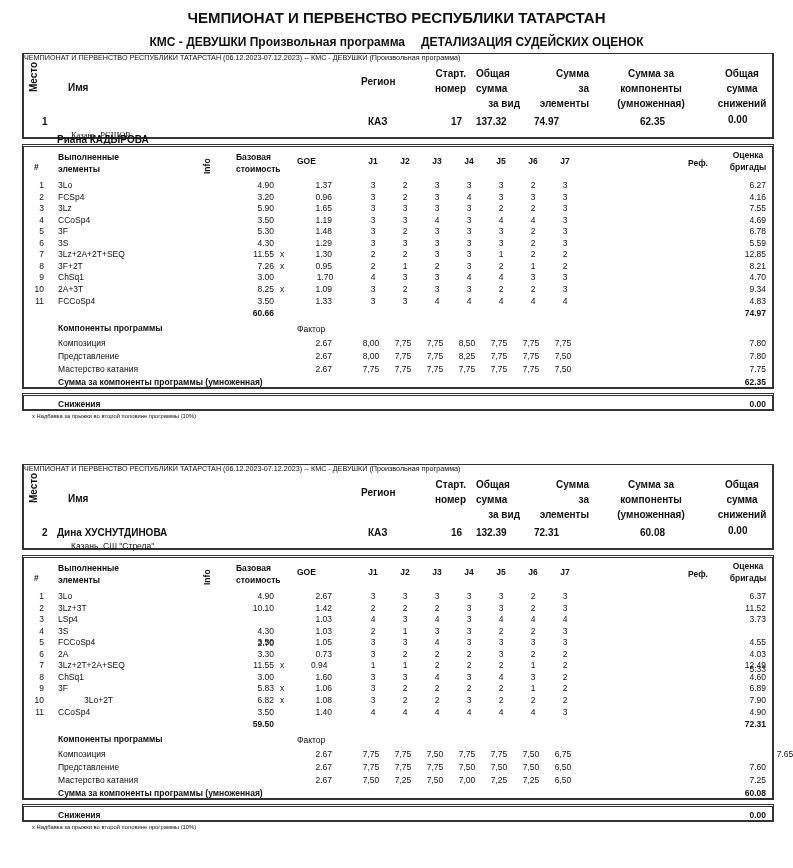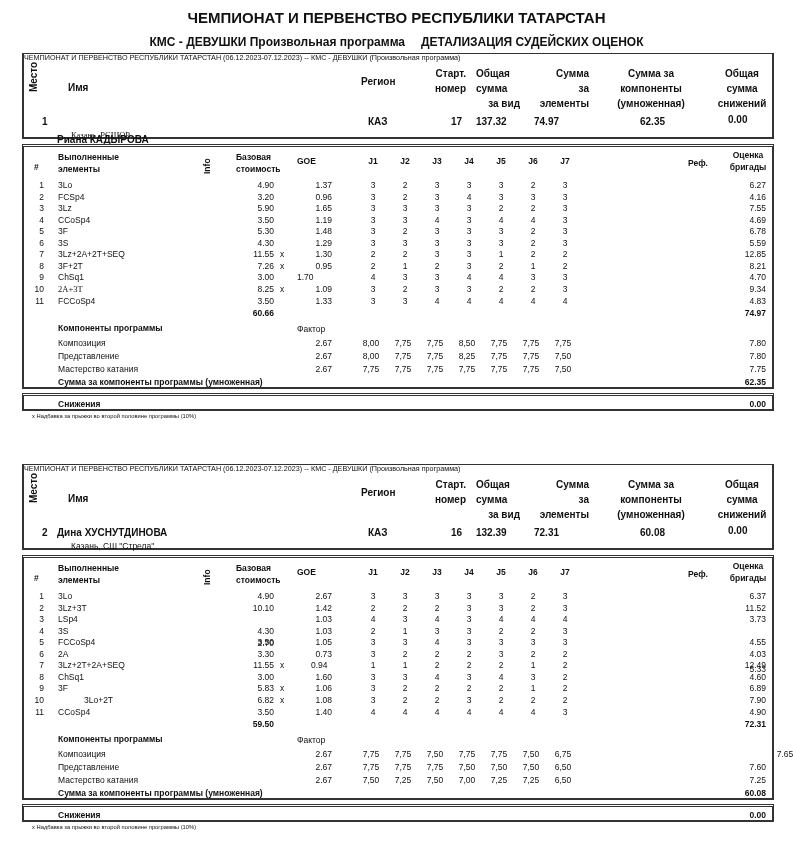--- a/index.html
+++ b/index.html
@@ -186,33 +186,33 @@
             <span style="left: 440px; width: 10px; text-align: center;">3</span>
             <span style="left: 472px; width: 10px; text-align: center;">2</span>
             <span style="left: 504px; width: 10px; text-align: center;">1</span>
             <span style="left: 536px; width: 10px; text-align: center;">2</span>
             <span style="left: 700px; width: 42px; text-align: right;">8.21</span>
           </div>
           <div class="row" style="top: 125.4px;">
             <span style="left: 2px; width: 18px; text-align: right;">9</span>
             <span style="left: 34px;">ChSq1</span>
             <span style="left: 210px; width: 40px; text-align: right;">3.00</span>
-            <span style="left: 273px; width: 30px; text-align: left;">1.70</span>
+            <span style="left: 286px; width: 30px; text-align: center;">1.70</span>
             <span style="left: 344px; width: 10px; text-align: center;">4</span>
             <span style="left: 376px; width: 10px; text-align: center;">3</span>
             <span style="left: 408px; width: 10px; text-align: center;">3</span>
             <span style="left: 440px; width: 10px; text-align: center;">4</span>
             <span style="left: 472px; width: 10px; text-align: center;">4</span>
             <span style="left: 504px; width: 10px; text-align: center;">3</span>
             <span style="left: 536px; width: 10px; text-align: center;">3</span>
             <span style="left: 700px; width: 42px; text-align: right;">4.70</span>
           </div>
           <div class="row" style="top: 136.95px;">
             <span style="left: 2px; width: 18px; text-align: right;">10</span>
-            <span style="left: 34px; font-family: Liberation Serif, serif;">2A+3T</span>
+            <span style="left: 34px;">2A+3T</span>
             <span style="left: 210px; width: 40px; text-align: right;">8.25</span>
             <span style="left: 256px;">x</span>
             <span style="left: 278px; width: 30px; text-align: right;">1.09</span>
             <span style="left: 344px; width: 10px; text-align: center;">3</span>
             <span style="left: 376px; width: 10px; text-align: center;">2</span>
             <span style="left: 408px; width: 10px; text-align: center;">3</span>
             <span style="left: 440px; width: 10px; text-align: center;">3</span>
             <span style="left: 472px; width: 10px; text-align: center;">2</span>
             <span style="left: 504px; width: 10px; text-align: center;">2</span>
             <span style="left: 536px; width: 10px; text-align: center;">3</span>

